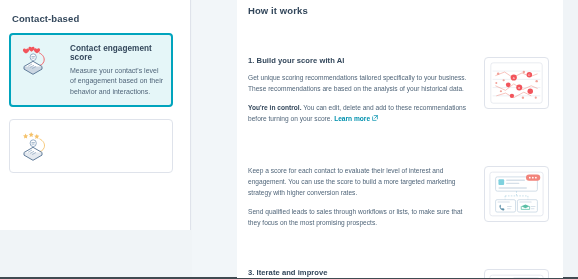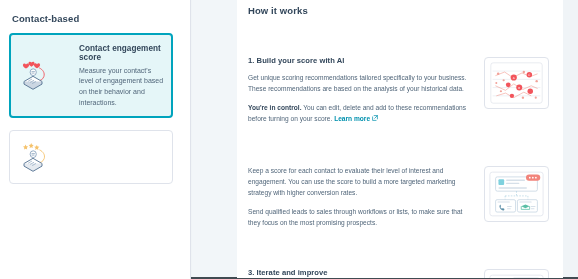--- a/index.html
+++ b/index.html
@@ -12,43 +12,43 @@
   .app {
     position: relative;
     width: 578px; height: 279px;
     background: #f0f4f7;
     border-bottom: 2px solid #404b52;
   }
 
   
   .left-panel {
     position: absolute; left: 0; top: 0;
-    width: 191px; height: 279px;
+    width: 191px; height: 230px;
     background: #ffffff;
     border-right: 1px solid #dfe3eb;
     padding: 10px 17px 0 9px;
     overflow: hidden;
   }
   .left-title {
     font-size: 9.5px;
     font-weight: bold;
     color: #33475b;
     letter-spacing: 0.1px;
     margin: 3px 0 9px 3px;
   }
   .score-card {
     position: relative;
     border: 1px solid #dfe3eb;
     border-radius: 4px;
     background: #ffffff;
     padding: 8px 8px 8px 7px;
     margin-bottom: 12px;
     display: flex;
-    gap: 24px;
-    align-items: center;
+    gap: 15px;
+    align-items: flex-start;
     cursor: pointer;
   }
   .score-card.selected {
     border: 2px solid #00a4bd;
     background: #e5f6f8;
     padding: 7px 7px 7px 6px;
   }
   .card-icon {
     flex: 0 0 auto;
     width: 38px; height: 36px;

